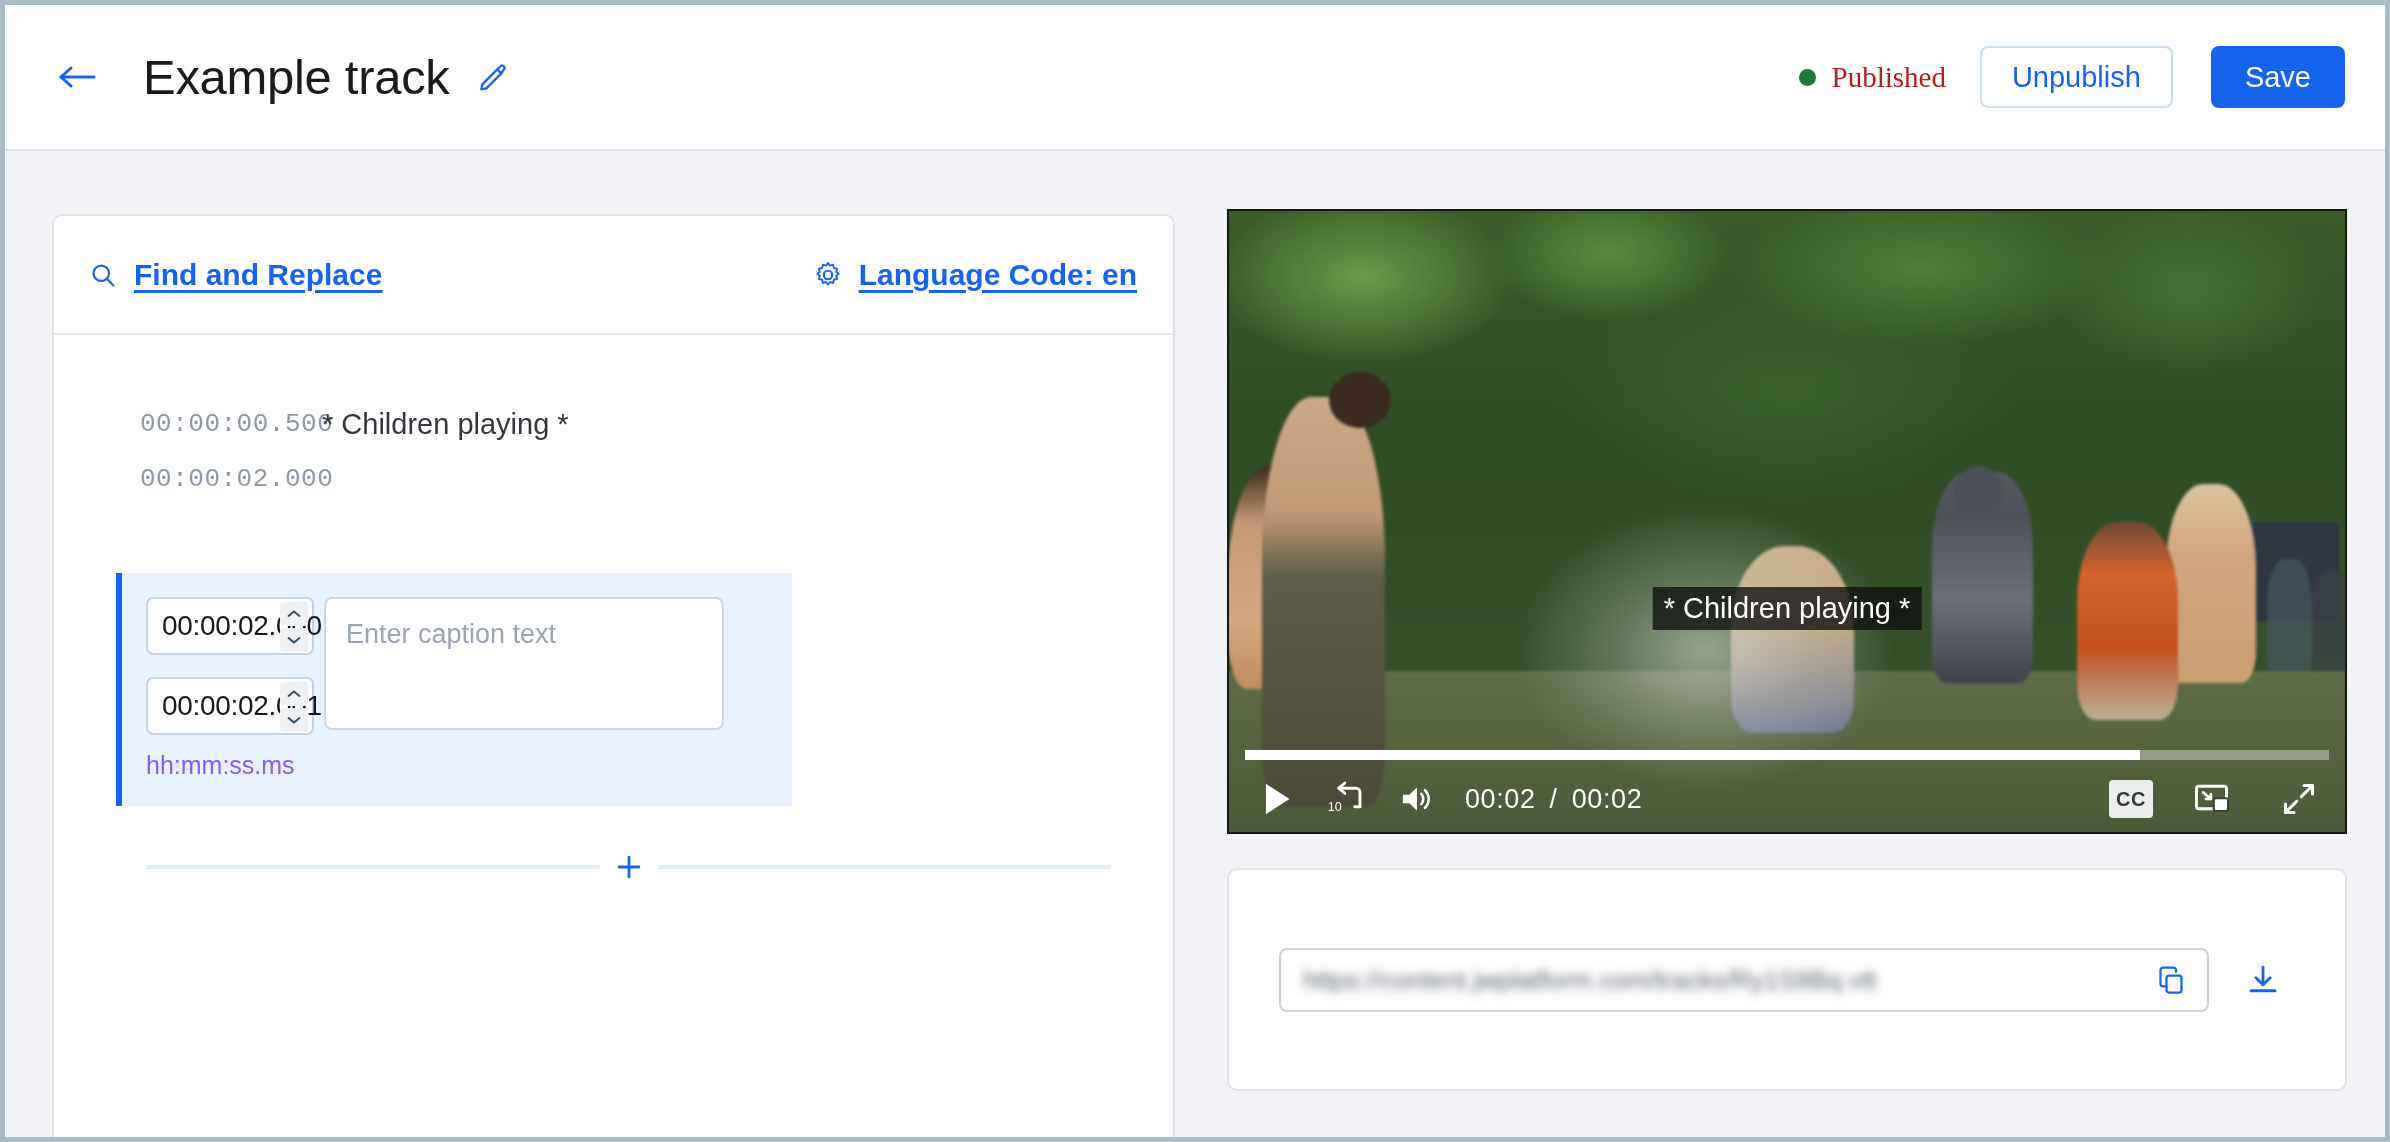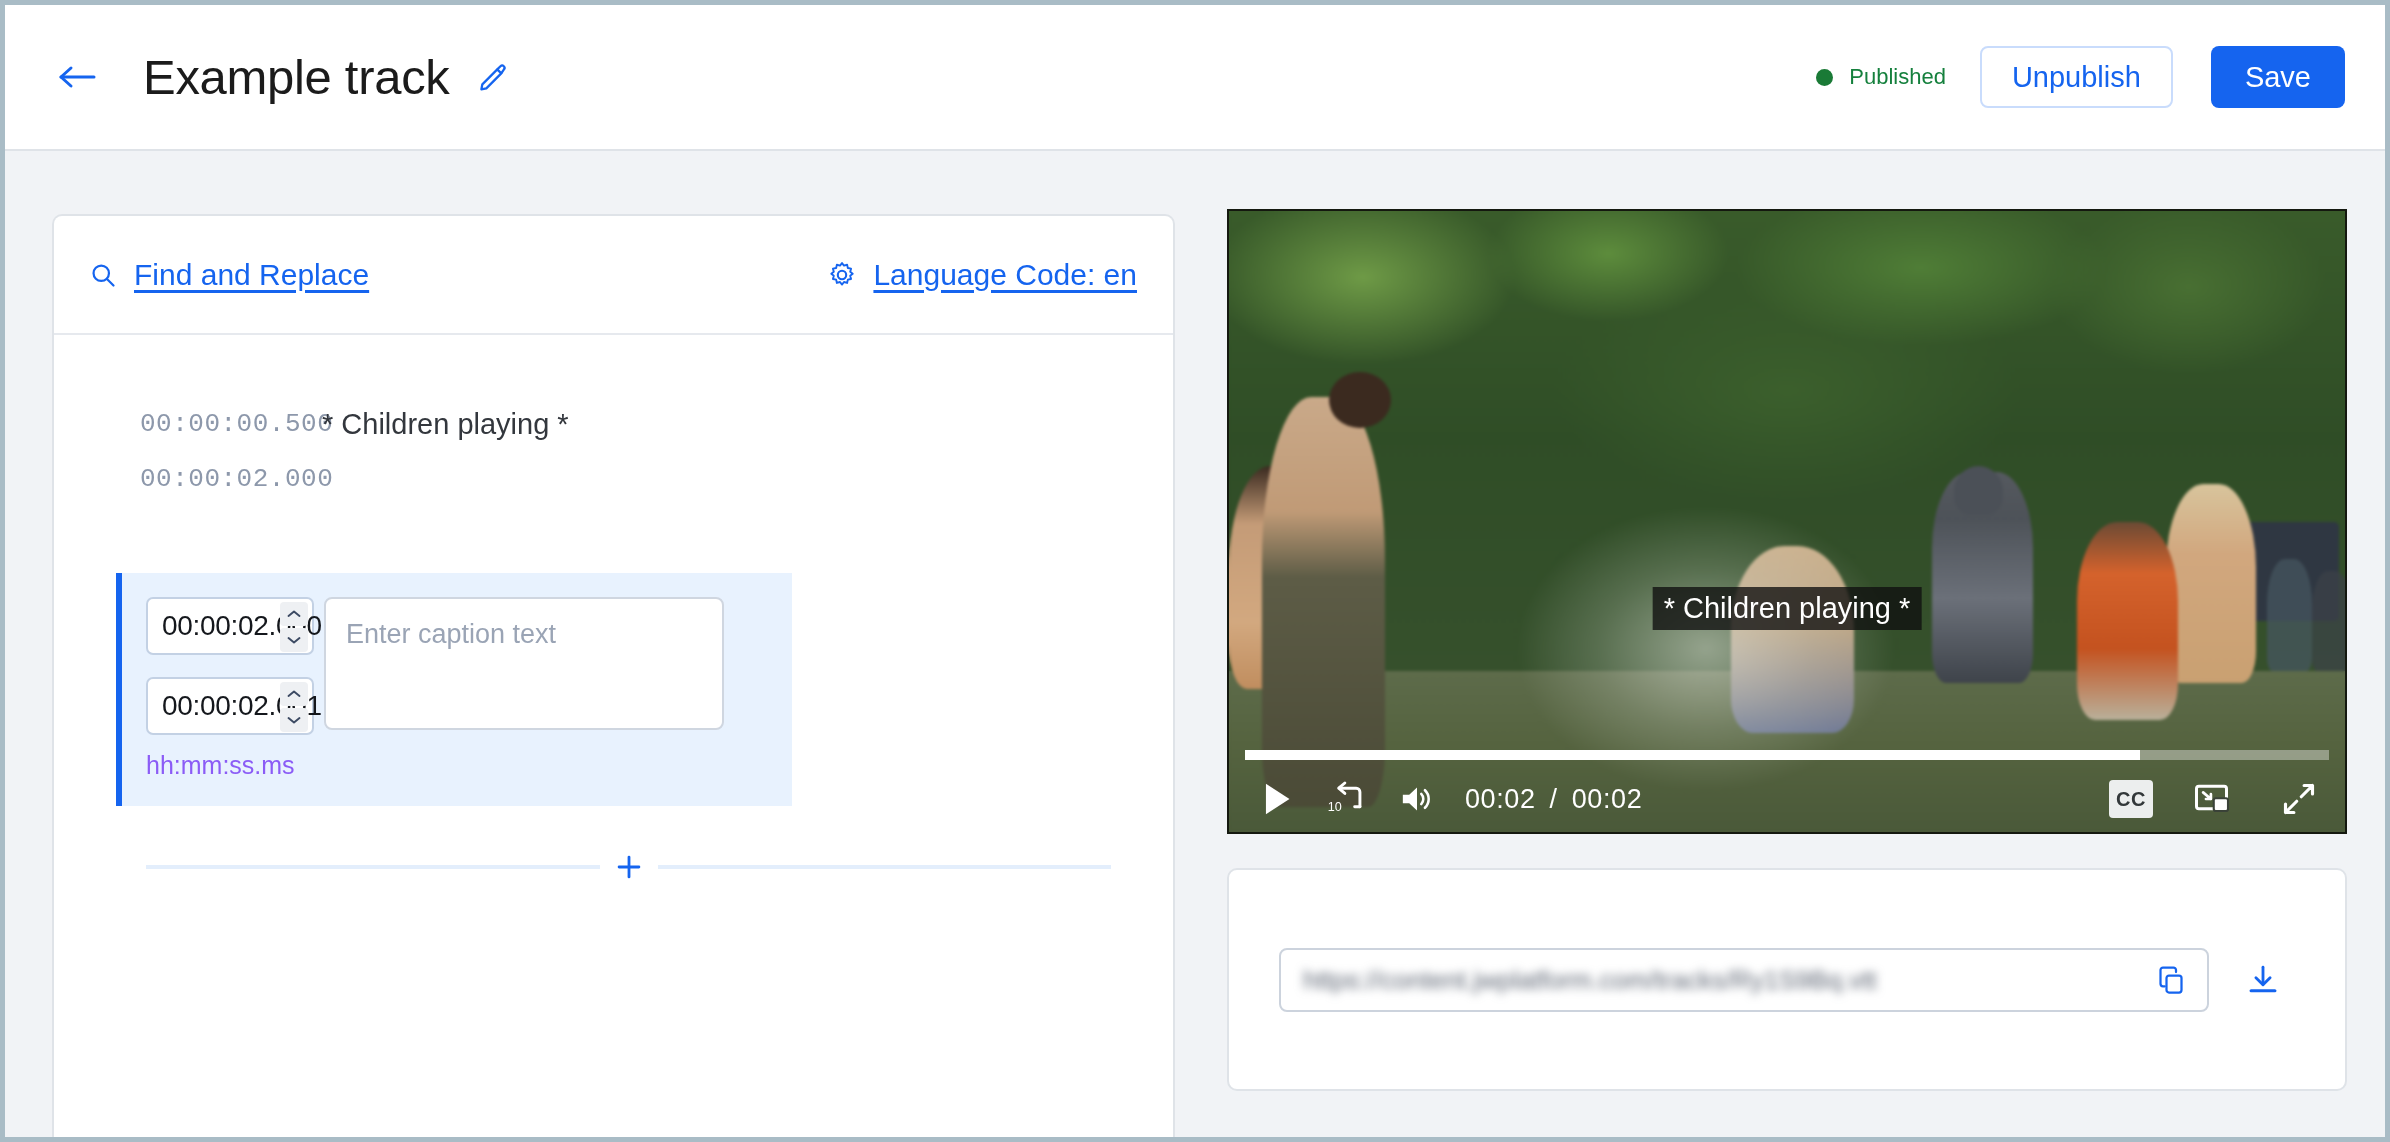--- a/index.html
+++ b/index.html
@@ -65,23 +65,24 @@
     margin-right: 34px;
   }
   .status-dot {
     width: 17px; height: 17px;
     border-radius: 50%;
     background: #1a7a36;
     margin-right: 16px;
     flex: 0 0 auto;
   }
   .status-label {
-    font-size: 22px;
-    color: #15803d;
-    white-space: nowrap;
+    font-size: 29px;
+    color: #b91c1c;
+    white-space: nowrap;
+    font-family: Liberation Serif, serif;
   }
   .btn {
     font-family: "Liberation Sans", sans-serif;
     font-size: 29px;
     border-radius: 8px;
     cursor: pointer;
     white-space: nowrap;
     display: flex;
     align-items: center;
     justify-content: center;
@@ -121,20 +122,21 @@
     border: 2px solid #dfe3e8;
     border-bottom: none;
     border-radius: 10px 10px 0 0;
   }
   .lp-toolbar {
     height: 119px;
     border-bottom: 2px solid #e6e9ee;
     display: flex;
     align-items: center;
     padding: 0 36px 0 34px;
+    font-weight: bold;
   }
   .tool-link {
     display: flex;
     align-items: center;
     cursor: pointer;
   }
   .tool-link .ico {
     width: 30px; height: 30px;
     display: flex; align-items: center; justify-content: center;
     margin-right: 16px;

